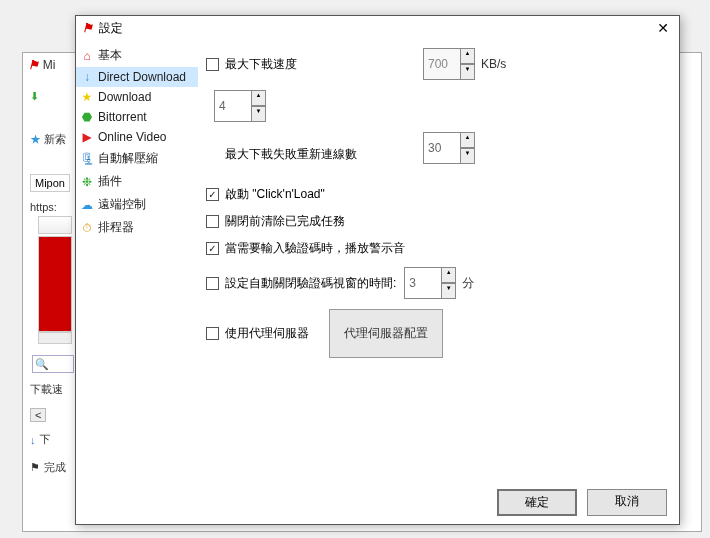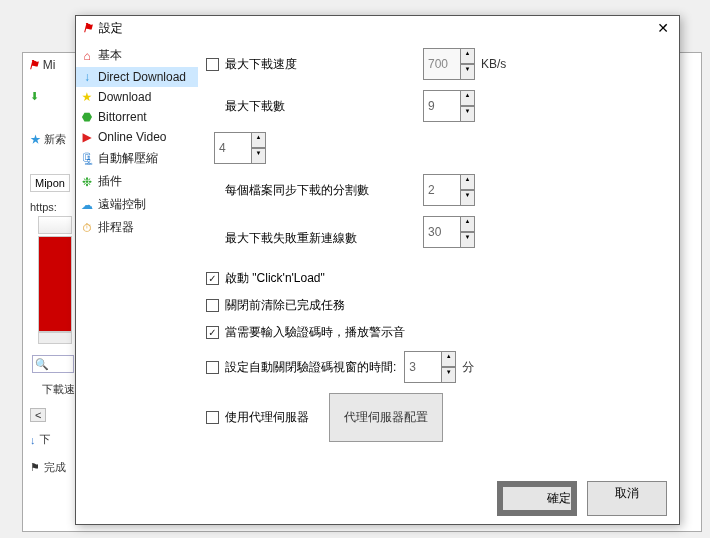--- a/index.html
+++ b/index.html
@@ -216,22 +216,21 @@
     .footer .btn {
       min-width: 80px;
       padding: 3px 0;
       text-align: center;
       border: 1px solid #888;
       background: #e5e5e5;
       cursor: pointer;
       font-size: 12px;
     }
     .footer .btn.primary {
-      border: 6px solid #737373;
-      text-align: right;
+      border: 2px solid #737373;
     }
     
     .watermark {
       position: absolute;
       right: 40px;
       bottom: 50px;
       font-size: 26px;
       font-weight: bold;
       color: #8dd4d4;
       opacity: 0.55;
@@ -271,21 +270,21 @@
 <div class="bg-sidebar-item" style="top:201px;">https:</div>
 
 <div class="bg-strip" style="top:216px;height:18px;"></div>
 <div class="bg-strip red" style="top:236px;height:96px;"></div>
 <div class="bg-strip" style="top:332px;height:12px;background:#eee;"></div>
 
 <div class="bg-search" style="top:355px;">
   <span style="color:#58a;font-size:11px;">🔍</span>
 </div>
 
-<div class="bg-bottom-row" style="top:382px;margin-left:12px;">下載速</div>
+<div class="bg-bottom-row" style="top:382px;">下載速</div>
 <div class="bg-bottom-row" style="top:408px;">
     <span style="border:1px solid #bbb;padding:0 4px;background:#eee;">&lt;</span>
   </div>
 <div class="bg-bottom-row" style="top:432px;">
   <span style="color:#37c;">↓</span> 
     <span>下</span>
 </div>
 <div class="bg-bottom-row" style="top:460px;">
   <span>⚑</span> 
     <span>完成</span>
@@ -348,51 +347,31 @@
         <div class="spinner">
           <input disabled="" style="color: rgb(136, 136, 136); background: rgb(248, 248, 248);" value="700">
           <div class="spin-btns">
               <div>▲</div>
               <div>▼</div>
             </div>
         </div>
         <span class="unit">KB/s</span>
       </div>
 
-      <div class="form-row">
-        <span class="label row-fixed" style="margin-left:19px;">最大下載數</span>
-        <div class="spinner">
-          <input value="9" style="">
-          <div class="spin-btns">
-              <div>▲</div>
-              <div>▼</div>
-            </div>
-        </div>
-      </div>
 
       <div class="form-row">
         <div class="spinner">
           <input value="4" style="">
           <div class="spin-btns">
               <div>▲</div>
               <div>▼</div>
             </div>
         </div>
       </div>
 
-      <div class="form-row">
-        <span class="label row-fixed" style="margin-left:19px;">每個檔案同步下載的分割數</span>
-        <div class="spinner">
-          <input value="2" style="">
-          <div class="spin-btns">
-              <div>▲</div>
-              <div>▼</div>
-            </div>
-        </div>
-      </div>
 
       <div class="form-row" style="margin-bottom:22px;">
         <span class="label row-fixed" style="margin-left:19px;margin-top:12px;">最大下載失敗重新連線數</span>
         <div class="spinner">
           <input value="30" style="">
           <div class="spin-btns">
               <div>▲</div>
               <div>▼</div>
             </div>
         </div>

